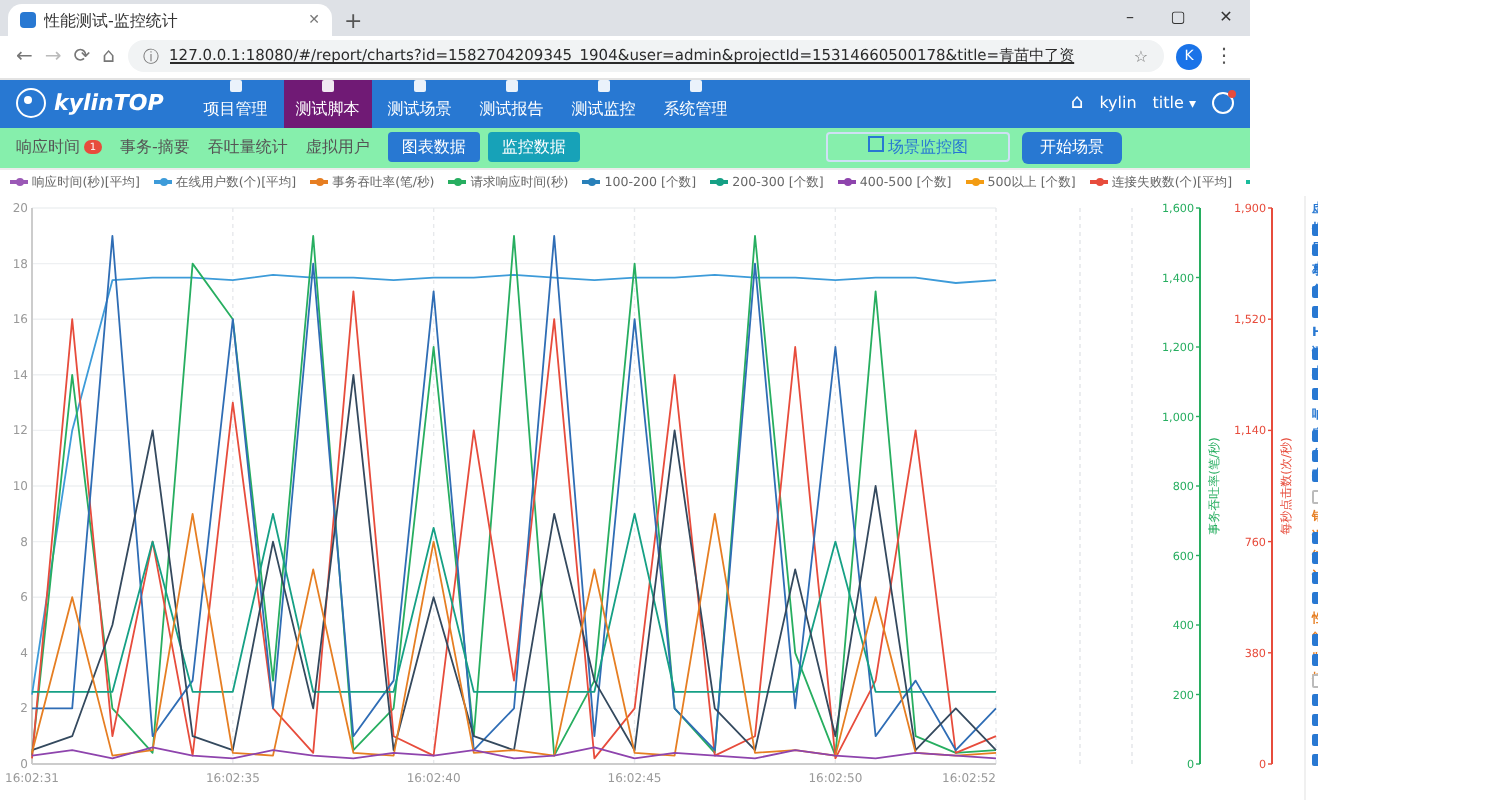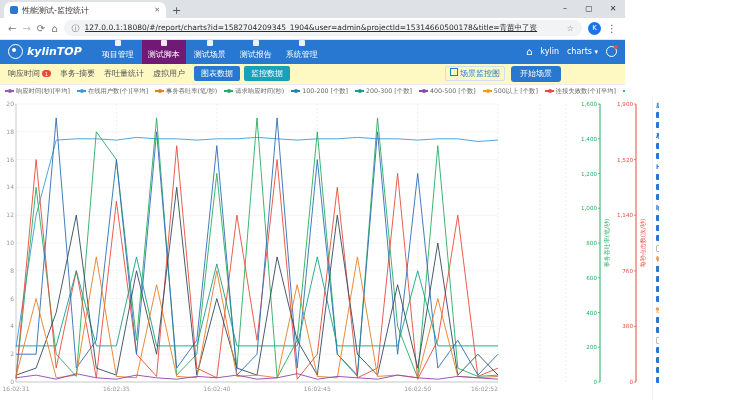--- a/index.html
+++ b/index.html
@@ -34,26 +34,26 @@
   .navitem{display:flex;align-items:center;gap:3px;font-size:8px;padding:0 6px;height:24px;cursor:pointer;flex-direction:column;}
   .navitem.active{background:#701a75;}
   .navicon{width:6px;height:6px;background:rgba(255,255,255,.9);border-radius:1px;flex:none;}
   .navright{margin-left:auto;display:flex;align-items:center;gap:8px;font-size:8px;}
   .homeglyph{font-size:10px;}
   .caret{font-size:7px;}
   .bell{width:9px;height:9px;border:1px solid #fff;border-radius:50%;position:relative;}
   .bell:after{content:"";position:absolute;right:-2px;top:-2px;width:4px;height:4px;border-radius:50%;background:#e74c3c;}
 
   
-  .toolbar{height:20px;background:#fef9c3;border-bottom:1px solid #ececec;display:flex;align-items:center;gap:9px;padding:0 8px;font-size:8px;color:#555;}
+  .toolbar{height:20px;background:#86efac;border-bottom:1px solid #ececec;display:flex;align-items:center;gap:9px;padding:0 8px;font-size:8px;color:#555;}
   .tbtab{display:flex;align-items:center;gap:2px;cursor:pointer;}
   .badge{min-width:7px;height:7px;border-radius:4px;background:#e74c3c;color:#fff;font-size:5px;display:flex;align-items:center;justify-content:center;padding:0 1px;}
   .pill{color:#fff;border-radius:2px;padding:2px 7px;font-size:8px;cursor:pointer;}
   .tbright{margin-left:auto;display:flex;align-items:center;gap:6px;}
-  .monitorlink{color:#2878d2;display:flex;align-items:flex-start;gap:2px;border:1px solid #cfe0f5;border-radius:2px;padding:1px 4px;cursor:pointer;}
+  .monitorlink{color:#2878d2;display:flex;align-items:flex-start;gap:2px;border:1px solid #cfe0f5;border-radius:2px;padding:1px 20px;cursor:pointer;}
   .linkicon{width:6px;height:6px;border:1px solid #2878d2;}
   .btn{border-radius:3px;color:#fff;padding:2.5px 9px;font-size:8px;cursor:pointer;}
   .btn.start{background:#2878d2;}
   .btn.stop{background:#1f4e79;margin-top:46px;}
 
   
   .legendbar{height:14px;display:flex;align-items:center;gap:7px;padding:0 5px;font-size:6.3px;color:#666;background:#fff;overflow:hidden;white-space:nowrap;}
   .lgitem{display:flex;align-items:center;gap:2px;cursor:pointer;flex:none;}
   .lgmark{width:9px;height:2px;position:relative;flex:none;}
   .lgmark:after{content:"";position:absolute;left:3px;top:-1px;width:4px;height:4px;border-radius:50%;background:inherit;}
@@ -119,28 +119,32 @@
         <span class="navitem">
           <span class="navicon"></span>
           <span>测试场景</span>
         </span>
         <span class="navitem">
           <span class="navicon"></span>
           <span>测试报告</span>
         </span>
         <span class="navitem">
           <span class="navicon"></span>
+          <span>测试监控</span>
+        </span>
+        <span class="navitem">
+          <span class="navicon"></span>
           <span>系统管理</span>
         </span>
       </div>
     <div class="navright">
       <span class="homeglyph">⌂</span>
       <span>kylin</span>
       <span>
-        <span>charts</span>
+        <span>title</span>
         <span class="caret">▾</span>
       </span>
       <span class="bell"></span>
     </div>
   </div>
 
   <div class="toolbar">
     <div id="toolbar-tabs" style="display:flex;gap:9px;">
         <span class="tbtab">
           <span>响应时间</span>

